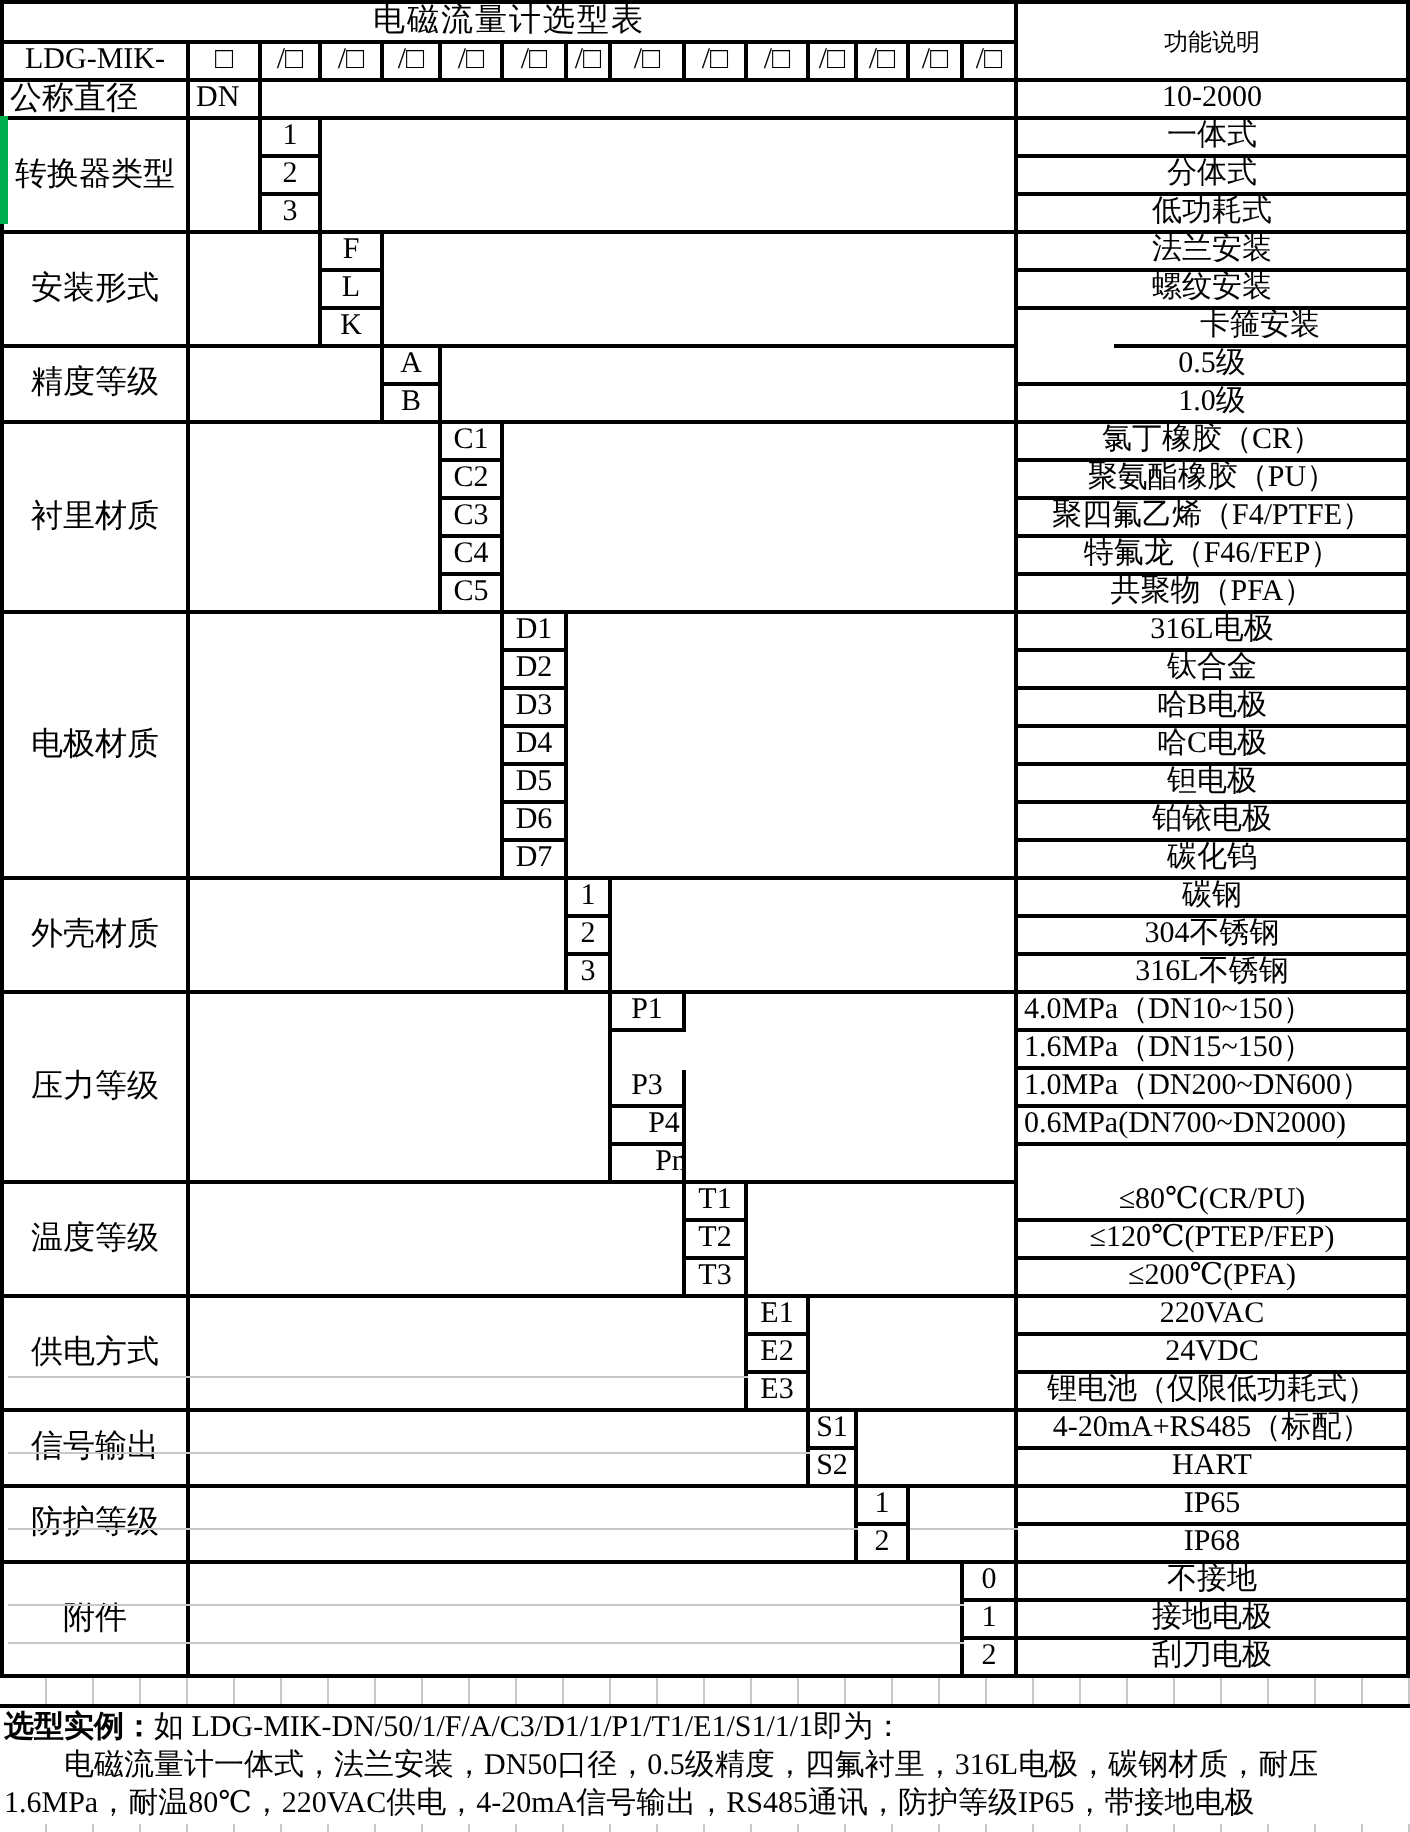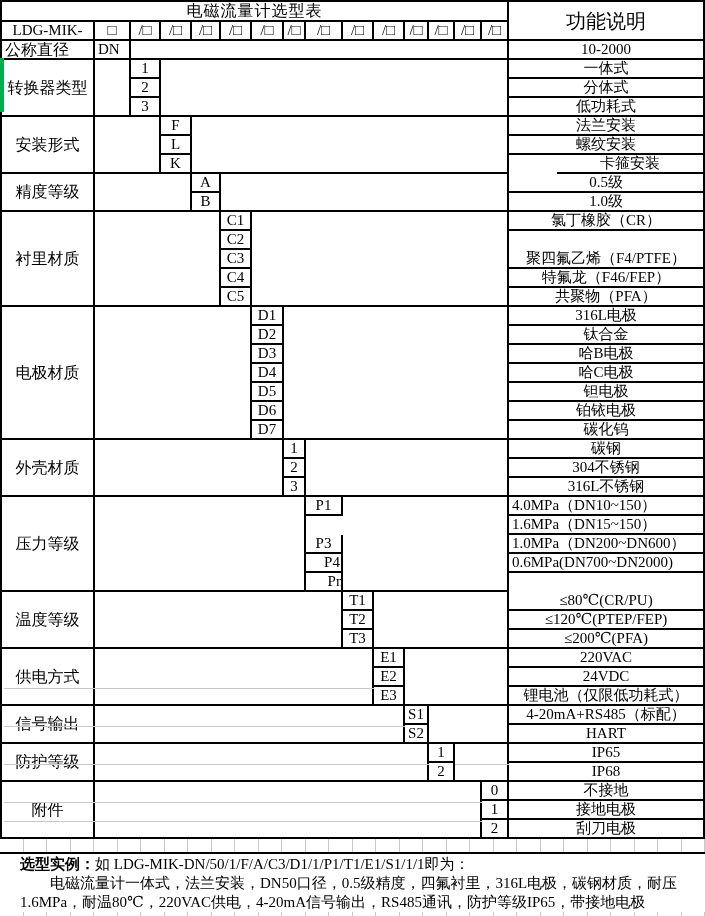--- a/index.html
+++ b/index.html
@@ -22,31 +22,31 @@
   .c{
     box-sizing:border-box;
     display:flex;align-items:center;justify-content:center;
     border-right:2px solid #000;border-bottom:2px solid #000;
     font-size:15px;line-height:1;white-space:nowrap;overflow:hidden;
     background:#fff;
   }
   .c.noR{border-right:none;}
   .c.left{justify-content:flex-start;padding-left:3px;}
   .c.title{font-size:16px;letter-spacing:1px;}
-  .c.fhdr{font-size:20px;}
+  .c.fhdr{font-size:12px;}
   .c.cat{font-size:16px;}
   .c.code{font-size:15px;}
   .gline{position:absolute;height:1px;background:#c8c8c8;z-index:2;}
   .green-bar{position:absolute;left:0;top:58px;width:4px;height:54px;z-index:3;}
   .gap-band{
     position:relative;width:705px;height:15px;box-sizing:border-box;
     border-bottom:2px solid #000;
     background:repeating-linear-gradient(90deg,#fff 0,#fff 22.5px,#c8c8c8 22.5px,#c8c8c8 23.5px);
   }
-  .note{padding:1px 2px 0 20px;font-size:15px;line-height:19px;}
+  .note{padding:1px 2px 0 2px;font-size:15px;line-height:19px;}
   .note .nline{white-space:nowrap;overflow:hidden;}
   .note .bold{font-weight:bold;}
   .note .indent{padding-left:30px;}
   .tick-strip{
     width:705px;height:5px;
     background:repeating-linear-gradient(90deg,#fff 0,#fff 22.5px,#c8c8c8 22.5px,#c8c8c8 23.5px);
   }
 </style>
 </head>
 <body>
@@ -97,20 +97,21 @@
       <div class="c code" style="grid-area: 10 / 5 / span 1 / span 1;">A</div>
       <div class="c noR" style="grid-area: 10 / 16 / span 1 / span 1;">0.5级</div>
       <div class="c code" style="grid-area: 11 / 5 / span 1 / span 1;">B</div>
       <div class="c noR" style="grid-area: 11 / 16 / span 1 / span 1;">1.0级</div>
       <div class="c" style="grid-area: 10 / 6 / span 2 / span 10;"></div>
       <div class="c cat" style="grid-area: 12 / 1 / span 5 / span 1;">衬里材质</div>
       <div class="c" style="grid-area: 12 / 2 / span 5 / span 4;"></div>
       <div class="c code" style="grid-area: 12 / 6 / span 1 / span 1;">C1</div>
       <div class="c noR" style="grid-area: 12 / 16 / span 1 / span 1;">氯丁橡胶（CR）</div>
       <div class="c code" style="grid-area: 13 / 6 / span 1 / span 1;">C2</div>
+      <div class="c noR" style="grid-area: 13 / 16 / span 1 / span 1;">聚氨酯橡胶（PU）</div>
       <div class="c code" style="grid-area: 14 / 6 / span 1 / span 1;">C3</div>
       <div class="c noR" style="grid-area: 14 / 16 / span 1 / span 1;">聚四氟乙烯（F4/PTFE）</div>
       <div class="c code" style="grid-area: 15 / 6 / span 1 / span 1;">C4</div>
       <div class="c noR" style="grid-area: 15 / 16 / span 1 / span 1;">特氟龙（F46/FEP）</div>
       <div class="c code" style="grid-area: 16 / 6 / span 1 / span 1;">C5</div>
       <div class="c noR" style="grid-area: 16 / 16 / span 1 / span 1;">共聚物（PFA）</div>
       <div class="c" style="grid-area: 12 / 7 / span 5 / span 9;"></div>
       <div class="c cat" style="grid-area: 17 / 1 / span 7 / span 1;">电极材质</div>
       <div class="c" style="grid-area: 17 / 2 / span 7 / span 5;"></div>
       <div class="c code" style="grid-area: 17 / 7 / span 1 / span 1;">D1</div>

